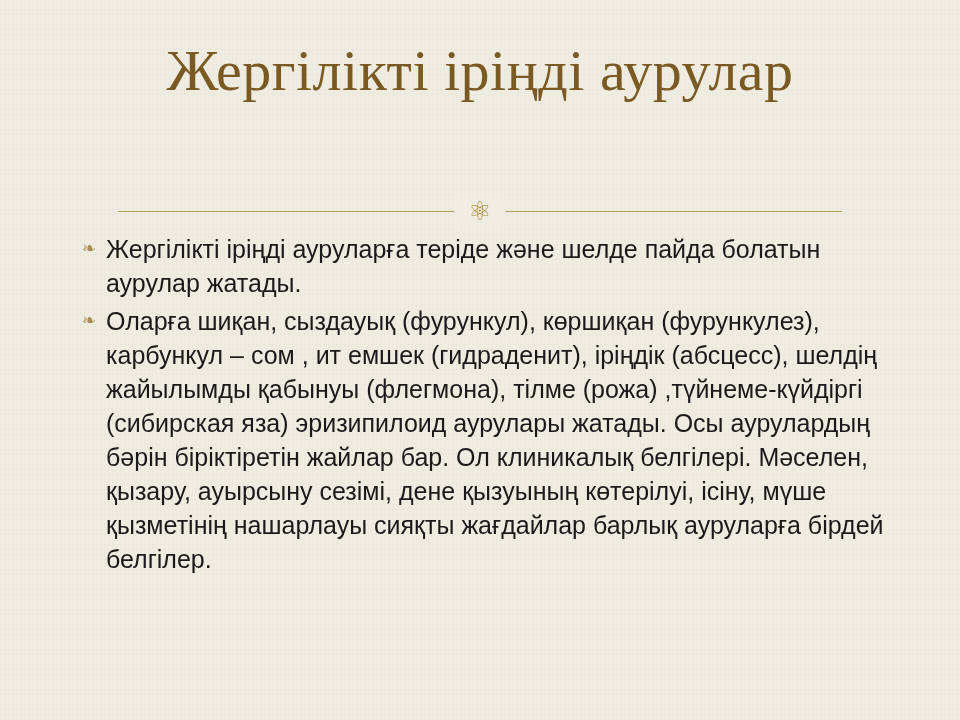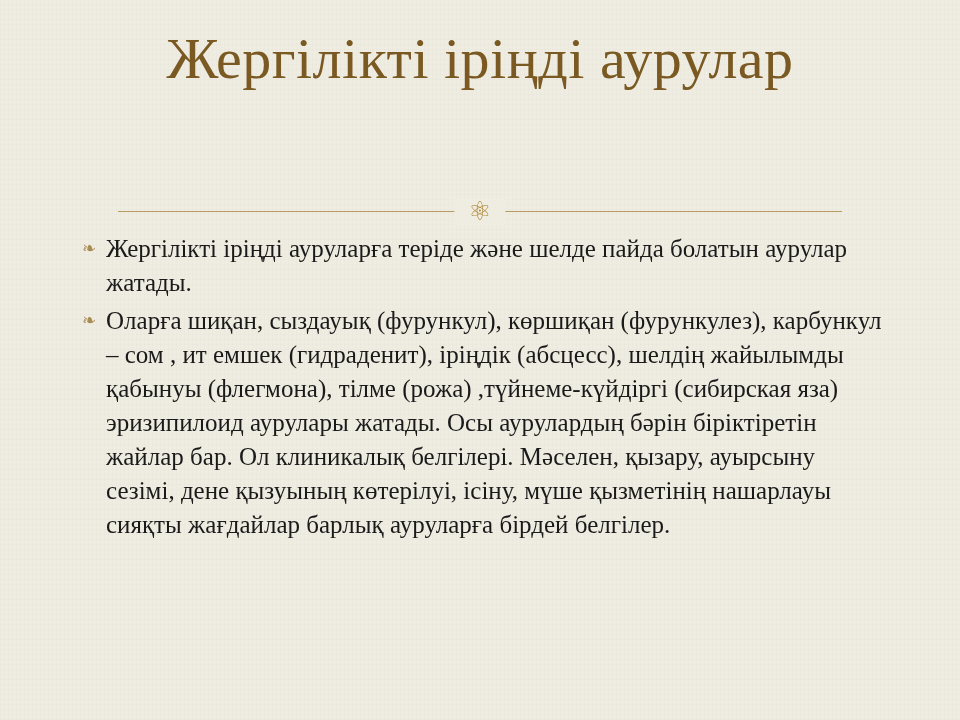--- a/index.html
+++ b/index.html
@@ -25,21 +25,21 @@
   }
   .slide {
     position: relative;
     width: 960px;
     height: 720px;
     box-sizing: border-box;
   }
   .title {
     position: absolute;
     left: 60px;
-    top: 28px;
+    top: 40px;
     width: 840px;
     text-align: center;
     color: #7a5a22;
     font-size: 58px;
     line-height: 1.08;
     font-family: "Liberation Serif", serif;
     letter-spacing: 0.5px;
   }
   .divider-wrap {
     position: absolute;
@@ -86,21 +86,21 @@
     flex: 0 0 28px;
     text-align: left;
     padding-left: 4px;
     box-sizing: border-box;
   }
   .bullet-text {
     flex: 1 1 auto;
     color: #1a1a1a;
     font-size: 25px;
     line-height: 34px;
-    font-family: Liberation Serif, serif;
+    font-family: Liberation Sans, sans-serif;
   }
 </style>
 </head>
 <body>
 
 <div class="slide">
   <div class="paper-texture"></div>
 
   <div class="title">Жергілікті іріңді аурулар</div>
 

